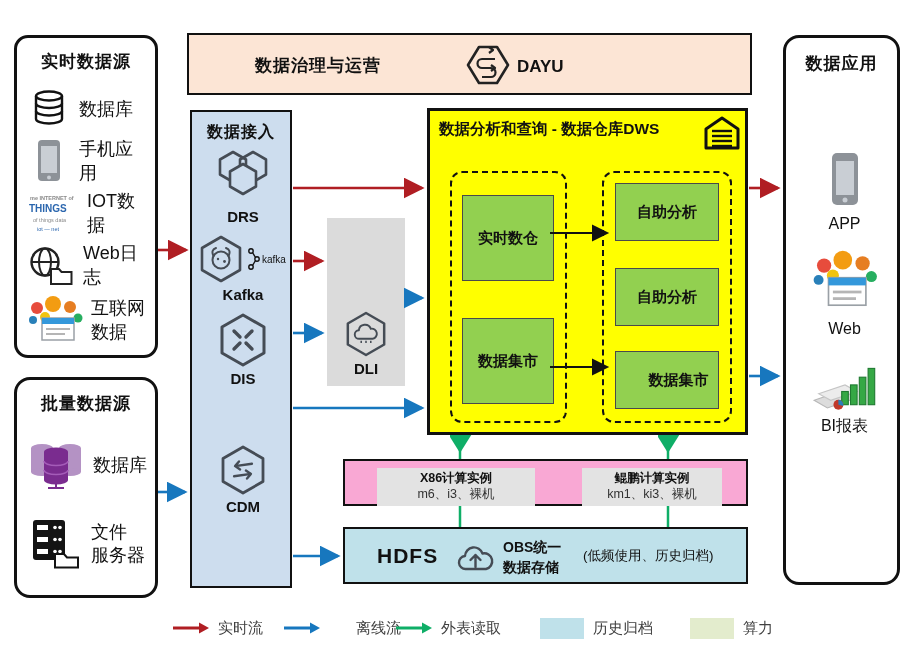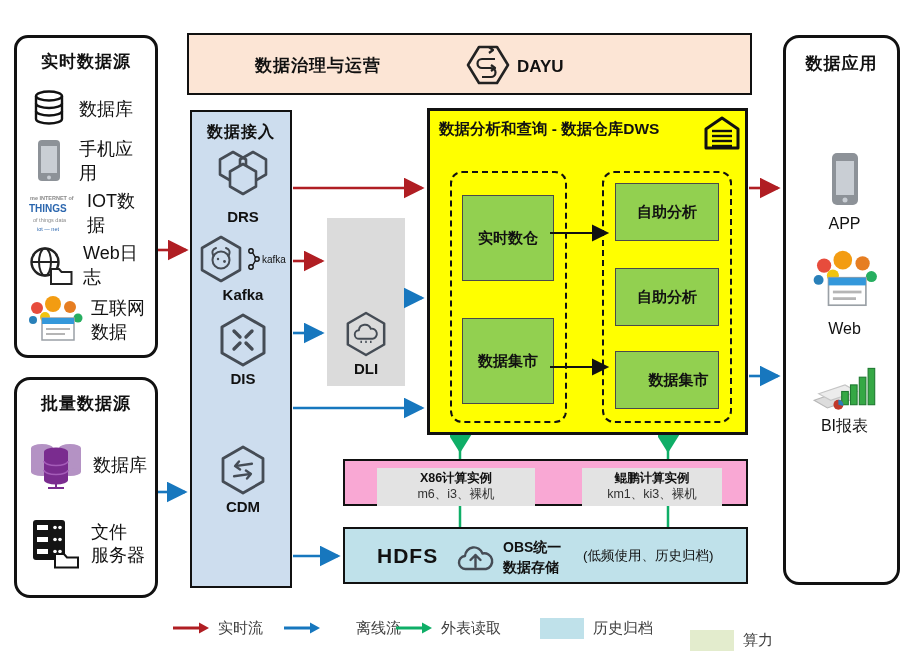--- a/index.html
+++ b/index.html
@@ -336,21 +336,21 @@
     <svg class="icn" width="36" height="12" viewBox="0 0 36 12">
       <line x1="0" y1="6" x2="26" y2="6" stroke="#0fae67" stroke-width="3"></line>
         <path d="M26,0.5 L36,6 L26,11.5 Z" fill="#0fae67"></path>
     </svg>
     <span class="legend-label">外表读取</span>
   </div>
   <div class="legend-group" style="left:540px;">
     <span style="display:inline-block;width:44px;height:21px;background:#bfe1ea;"></span>
     <span class="legend-label">历史归档</span>
   </div>
-  <div class="legend-group" style="left:690px;margin-top:12px;">
+  <div class="legend-group" style="left:690px;">
     <span style="display:inline-block;width:44px;height:21px;background:#e3eccd;"></span>
     <span class="legend-label">算力</span>
   </div>
 
   <svg class="abs" style="left:0;top:0;z-index:2;pointer-events:none;" width="914" height="651" viewBox="0 0 914 651">
     <defs>
       <marker id="mRed" markerWidth="9" markerHeight="9" refX="7" refY="4" orient="auto">
           <path d="M0,0 L8,4 L0,8 Z" fill="#b01e23"></path>
         </marker>
       <marker id="mBlue" markerWidth="9" markerHeight="9" refX="7" refY="4" orient="auto">

